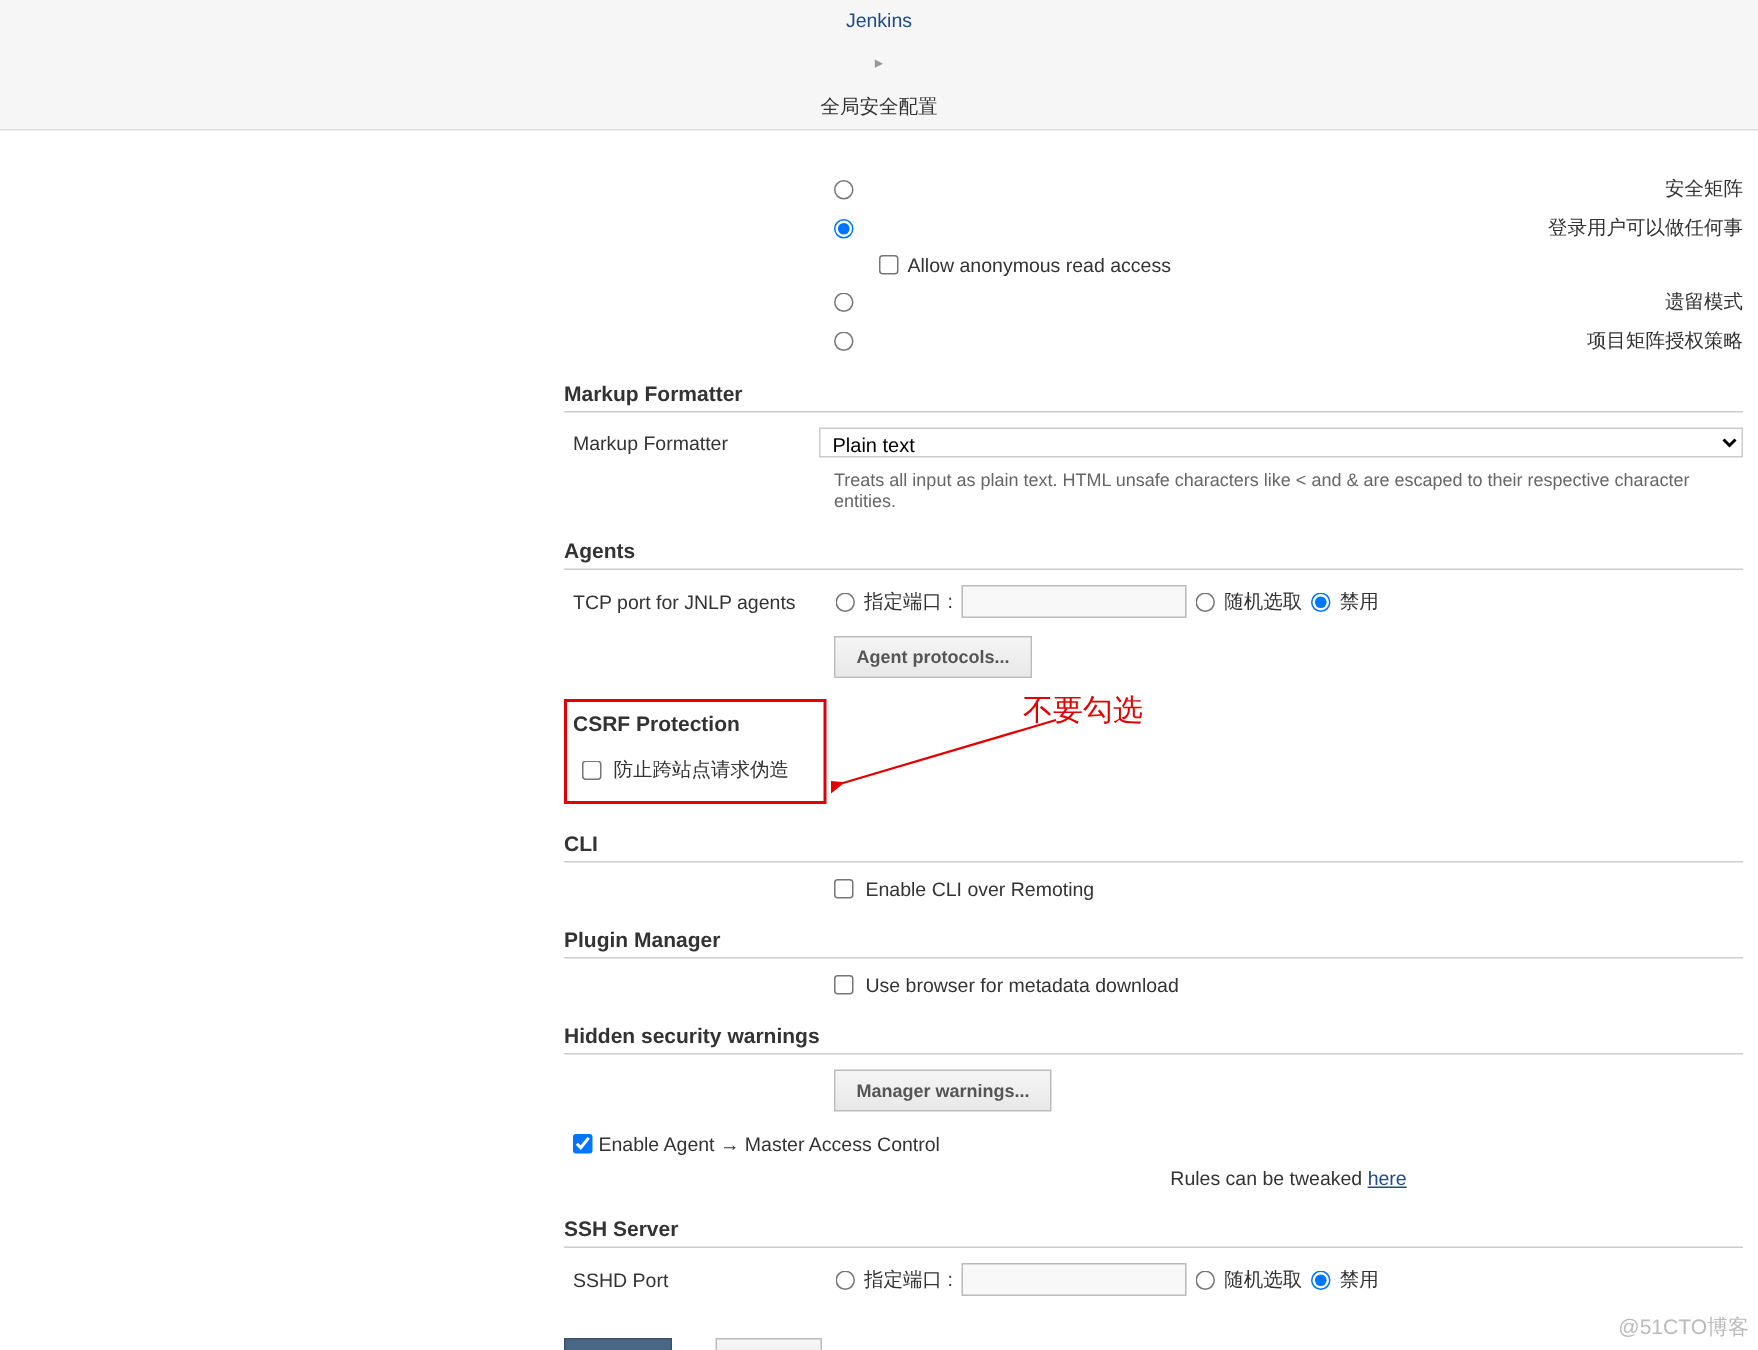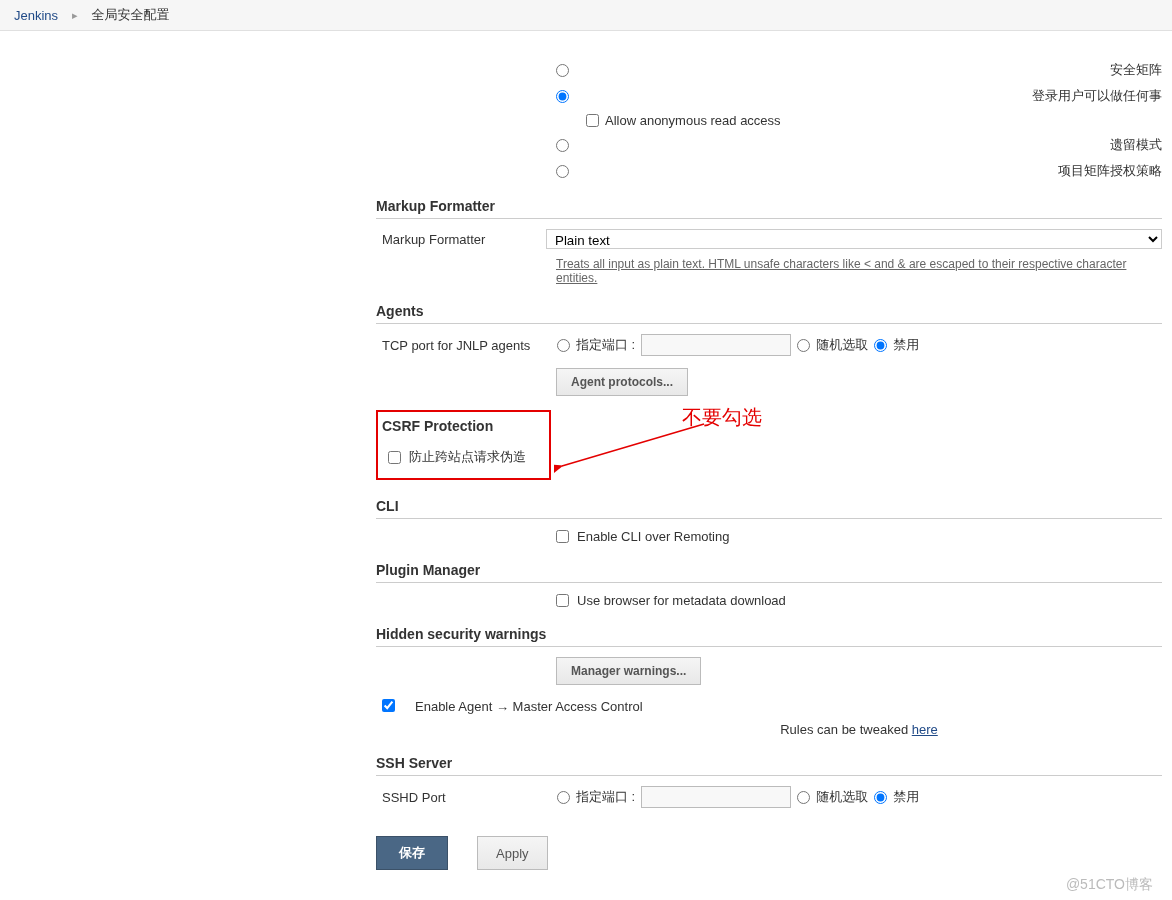--- a/index.html
+++ b/index.html
@@ -1,46 +1,46 @@
 <!DOCTYPE html>
 <html><head>
 <meta charset="utf-8">
 <style>
 * { box-sizing: border-box; margin: 0; padding: 0; }
 body { font-family: Helvetica, Arial, sans-serif; font-size: 13px; color: #333; background: #fff; width: 1172px; }
-.breadcrumb { background: #f6f6f6; border-bottom: 1px solid #e0e0e0; padding: 6px 14px; display: flex; align-items: center; gap: 14px; }
+.breadcrumb { background: #f6f6f6; border-bottom: 1px solid #e0e0e0; padding: 6px 14px; display: flex; align-items: center; gap: 14px; flex-direction: column; }
 .breadcrumb a { color: #204a87; text-decoration: none; }
 .breadcrumb .sep { color: #999; font-size: 11px; }
 .content { margin-left: 376px; padding-top: 30px; padding-right: 10px; }
 .section-title { font-weight: bold; font-size: 14px; margin-top: 18px; margin-bottom: 4px; }
 .section-rule { border: 0; border-top: 1px solid #ccc; margin-bottom: 10px; }
 .row { display: flex; align-items: center; margin-bottom: 6px; }
 .label-col { width: 170px; padding-left: 6px; }
 .field-col { flex: 1; }
 .radio-row { display: flex; align-items: center; gap: 6px; margin-bottom: 8px; padding-left: 180px; justify-content: space-between; }
 .radio-row input[type=radio] { margin: 0; }
 .indent-check { padding-left: 210px; display: flex; align-items: center; gap: 6px; margin-bottom: 8px; }
 select.wide { width: 100%; height: 20px; border: 1px solid #ccc; padding: 2px 4px; background: #fff; }
-.helper { padding-left: 180px; color: #666; font-size: 12px; margin-top: 8px; text-decoration: underline; }
+.helper { padding-left: 180px; color: #666; font-size: 12px; margin-top: 8px; }
 .agents-row { display: flex; align-items: center; gap: 6px; }
 .agents-row .label { padding-left: 6px; width: 175px; }
 .agents-row input[type=number] { width: 150px; height: 22px; border: 1px solid #bbb; background: #f8f8f8; }
 .btn-grey { display: inline-block; background: linear-gradient(#f5f5f5,#e8e8e8); border: 1px solid #bbb; padding: 6px 14px; font-weight: bold; font-size: 12px; color: #555; cursor: pointer; }
 .btn-row { padding-left: 180px; margin-top: 12px; }
 .csrf-box { border: 2px solid #e40000; padding: 6px 8px 12px 4px; width: 175px; margin-top: 14px; }
 .csrf-box .section-title { margin-top: 0; }
 .csrf-check { display: flex; align-items: center; gap: 8px; margin-top: 14px; padding-left: 6px; }
 .check-row { padding-left: 180px; display: flex; align-items: center; gap: 8px; margin-bottom: 6px; }
 .tweak { text-align: center; margin-top: 8px; margin-left: 180px; color: #333; }
 .tweak a { color: #204a87; text-decoration: underline; cursor: pointer; }
 .footer-btns { display: flex; gap: 29px; margin-top: 28px; margin-bottom: 20px; }
 .btn-save { background: #4a6785; color: #fff; border: 1px solid #3b5168; padding: 7px 22px; font-weight: bold; font-size: 13px; cursor: pointer; }
 .btn-apply { background: linear-gradient(#f5f5f5,#e8e8e8); border: 1px solid #bbb; padding: 7px 18px; font-weight: normal; font-size: 13px; color: #555; cursor: pointer; }
 .annot { position: absolute; color: #e40000; font-family: "SimSun", serif; font-size: 20px; }
-.watermark { position: absolute; right: 19px; bottom: 6px; color: #bbb; font-size: 14px; }
+.watermark { position: absolute; right: 6px; bottom: 6px; color: #bbb; font-size: 14px; }
 input[type=checkbox], input[type=radio] { width: 13px; height: 13px; }
 svg.arrow { position: absolute; pointer-events: none; }
 </style>
 </head>
 <body>
 
 <div class="breadcrumb">
   <a href="#">Jenkins</a>
   <span class="sep">▸</span>
   <span>全局安全配置</span>
@@ -128,21 +128,21 @@
   <div class="check-row">
     <input type="checkbox" style="">
     <span>Use browser for metadata download</span>
   </div>
 
   <div class="section-title">Hidden security warnings</div>
   <hr class="section-rule">
   <div class="btn-row" style="margin-top:4px;">
     <button class="btn-grey">Manager warnings...</button>
   </div>
-  <div class="row" style="margin-top:14px; padding-left:6px; align-items:flex-start; gap:20px;">
+  <div class="row" style="margin-top:14px; padding-left:6px; align-items:center; gap:4px;">
     <input type="checkbox" checked="" style="">
     <span>Enable Agent → Master Access Control</span>
   </div>
   <div class="tweak">
     <span>Rules can be tweaked </span><a>here</a>
   </div>
 
   <div class="section-title">SSH Server</div>
   <hr class="section-rule">
   <div class="agents-row">

